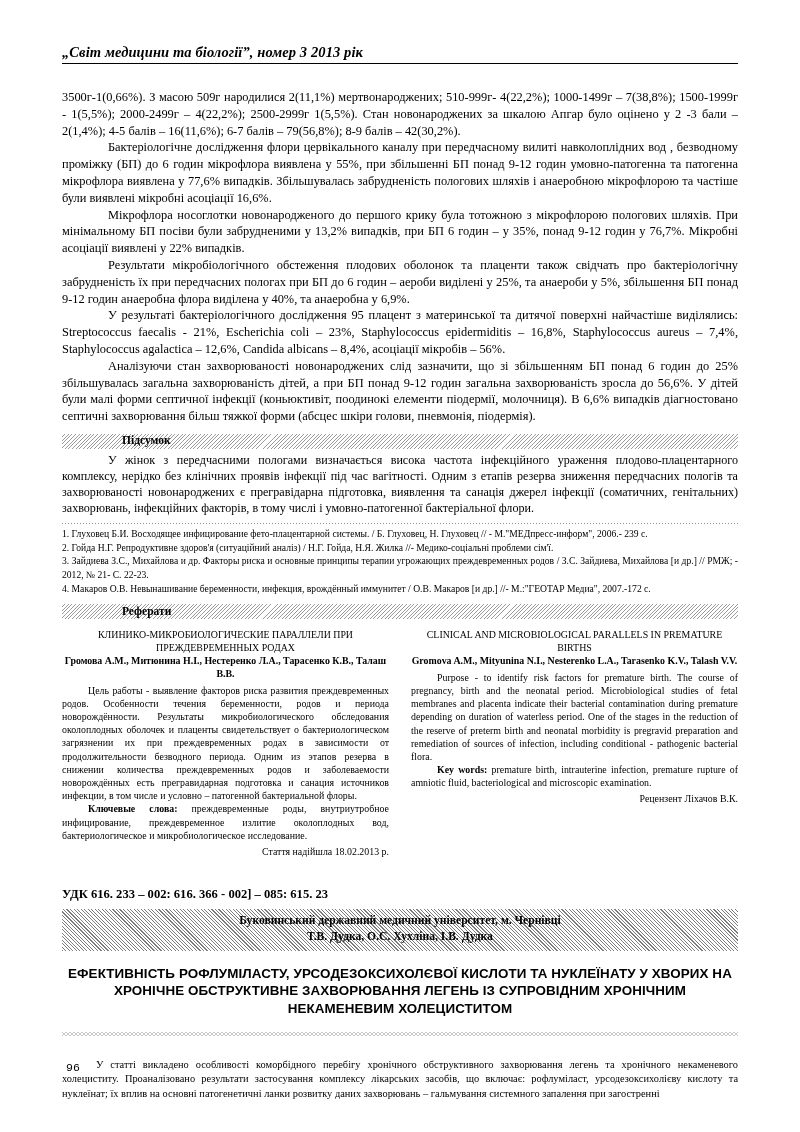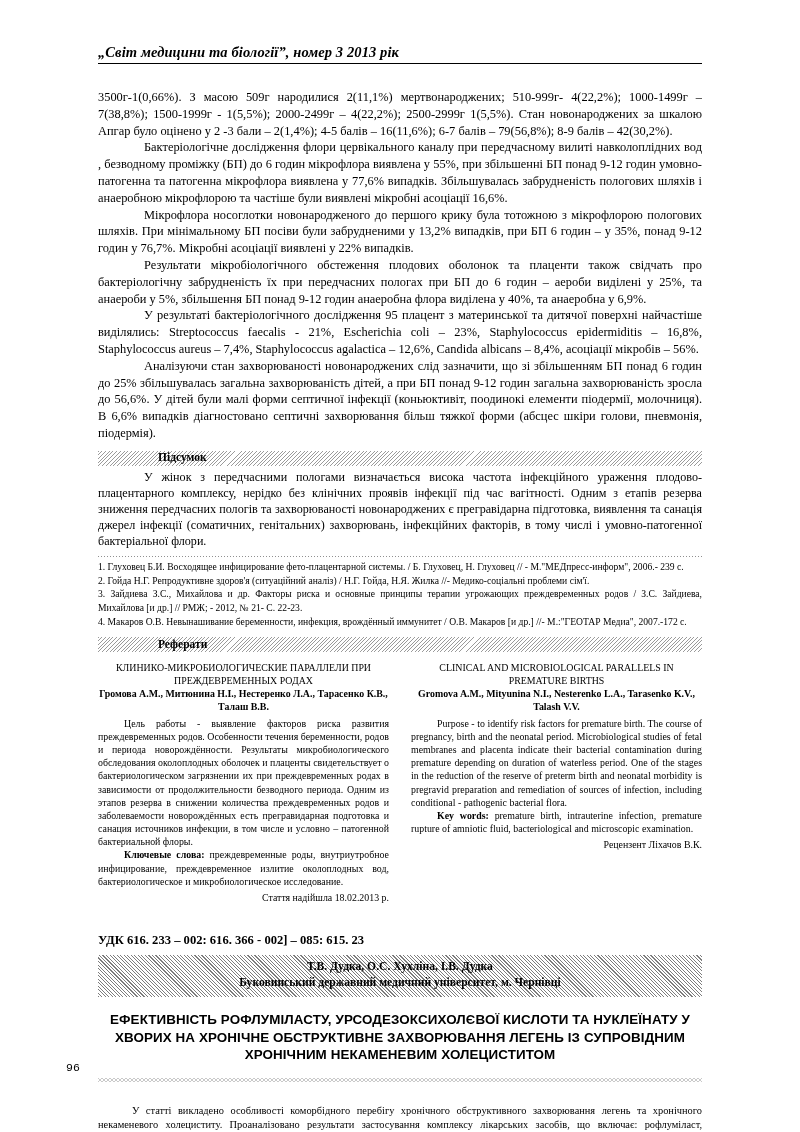--- a/index.html
+++ b/index.html
@@ -14,21 +14,21 @@
     font-family: "Liberation Serif", "DejaVu Serif", serif;
     color: #000;
     overflow: hidden;
   }
   .page {
     position: absolute;
     left: 0; top: 0;
     width: 800px;
     height: 1132px;
     box-sizing: border-box;
-    padding: 0 98px;
+    padding: 0 62px;
   }
 
   
   .runhead {
     padding-top: 44px;
     font-size: 14.5px;
     font-style: italic;
     font-weight: bold;
     letter-spacing: .1px;
   }
@@ -262,22 +262,22 @@
         <p><span class="kw-lead">Key words:</span><span> premature birth, intrauterine infection, premature rupture of amniotic fluid, bacteriological and microscopic examination.</span></p>
       </div>
       <div class="abs-foot">Рецензент Ліхачов В.К.</div>
     </div>
 
   </div>
 
   <div class="udc">УДК 616. 233 – 002: 616. 366 - 002] – 085: 615. 23</div>
 
   <div class="band-dark">
+    <div class="line">Буковинський державний медичний університет, м. Чернівці</div>
     <div class="line">Т.В. Дудка, О.С. Хухліна, І.В. Дудка</div>
-    <div class="line">Буковинський державний медичний університет, м. Чернівці</div>
   </div>
 
   <div class="art-title">ЕФЕКТИВНІСТЬ РОФЛУМІЛАСТУ, УРСОДЕЗОКСИХОЛЄВОЇ КИСЛОТИ ТА НУКЛЕЇНАТУ У ХВОРИХ НА ХРОНІЧНЕ ОБСТРУКТИВНЕ ЗАХВОРЮВАННЯ ЛЕГЕНЬ ІЗ СУПРОВІДНИМ ХРОНІЧНИМ НЕКАМЕНЕВИМ ХОЛЕЦИСТИТОМ</div>
 
   <div class="zigzag"></div>
 
   <div class="lead-text">
     <p>У статті викладено особливості коморбідного перебігу хронічного обструктивного захворювання легень та хронічного некаменевого холециститу. Проаналізовано результати застосування комплексу лікарських засобів, що включає: рофлуміласт, урсодезоксихолієву кислоту та нуклеїнат; їх вплив на основні патогенетичні ланки розвитку даних захворювань – гальмування системного запалення при загостренні</p>
   </div>
 

